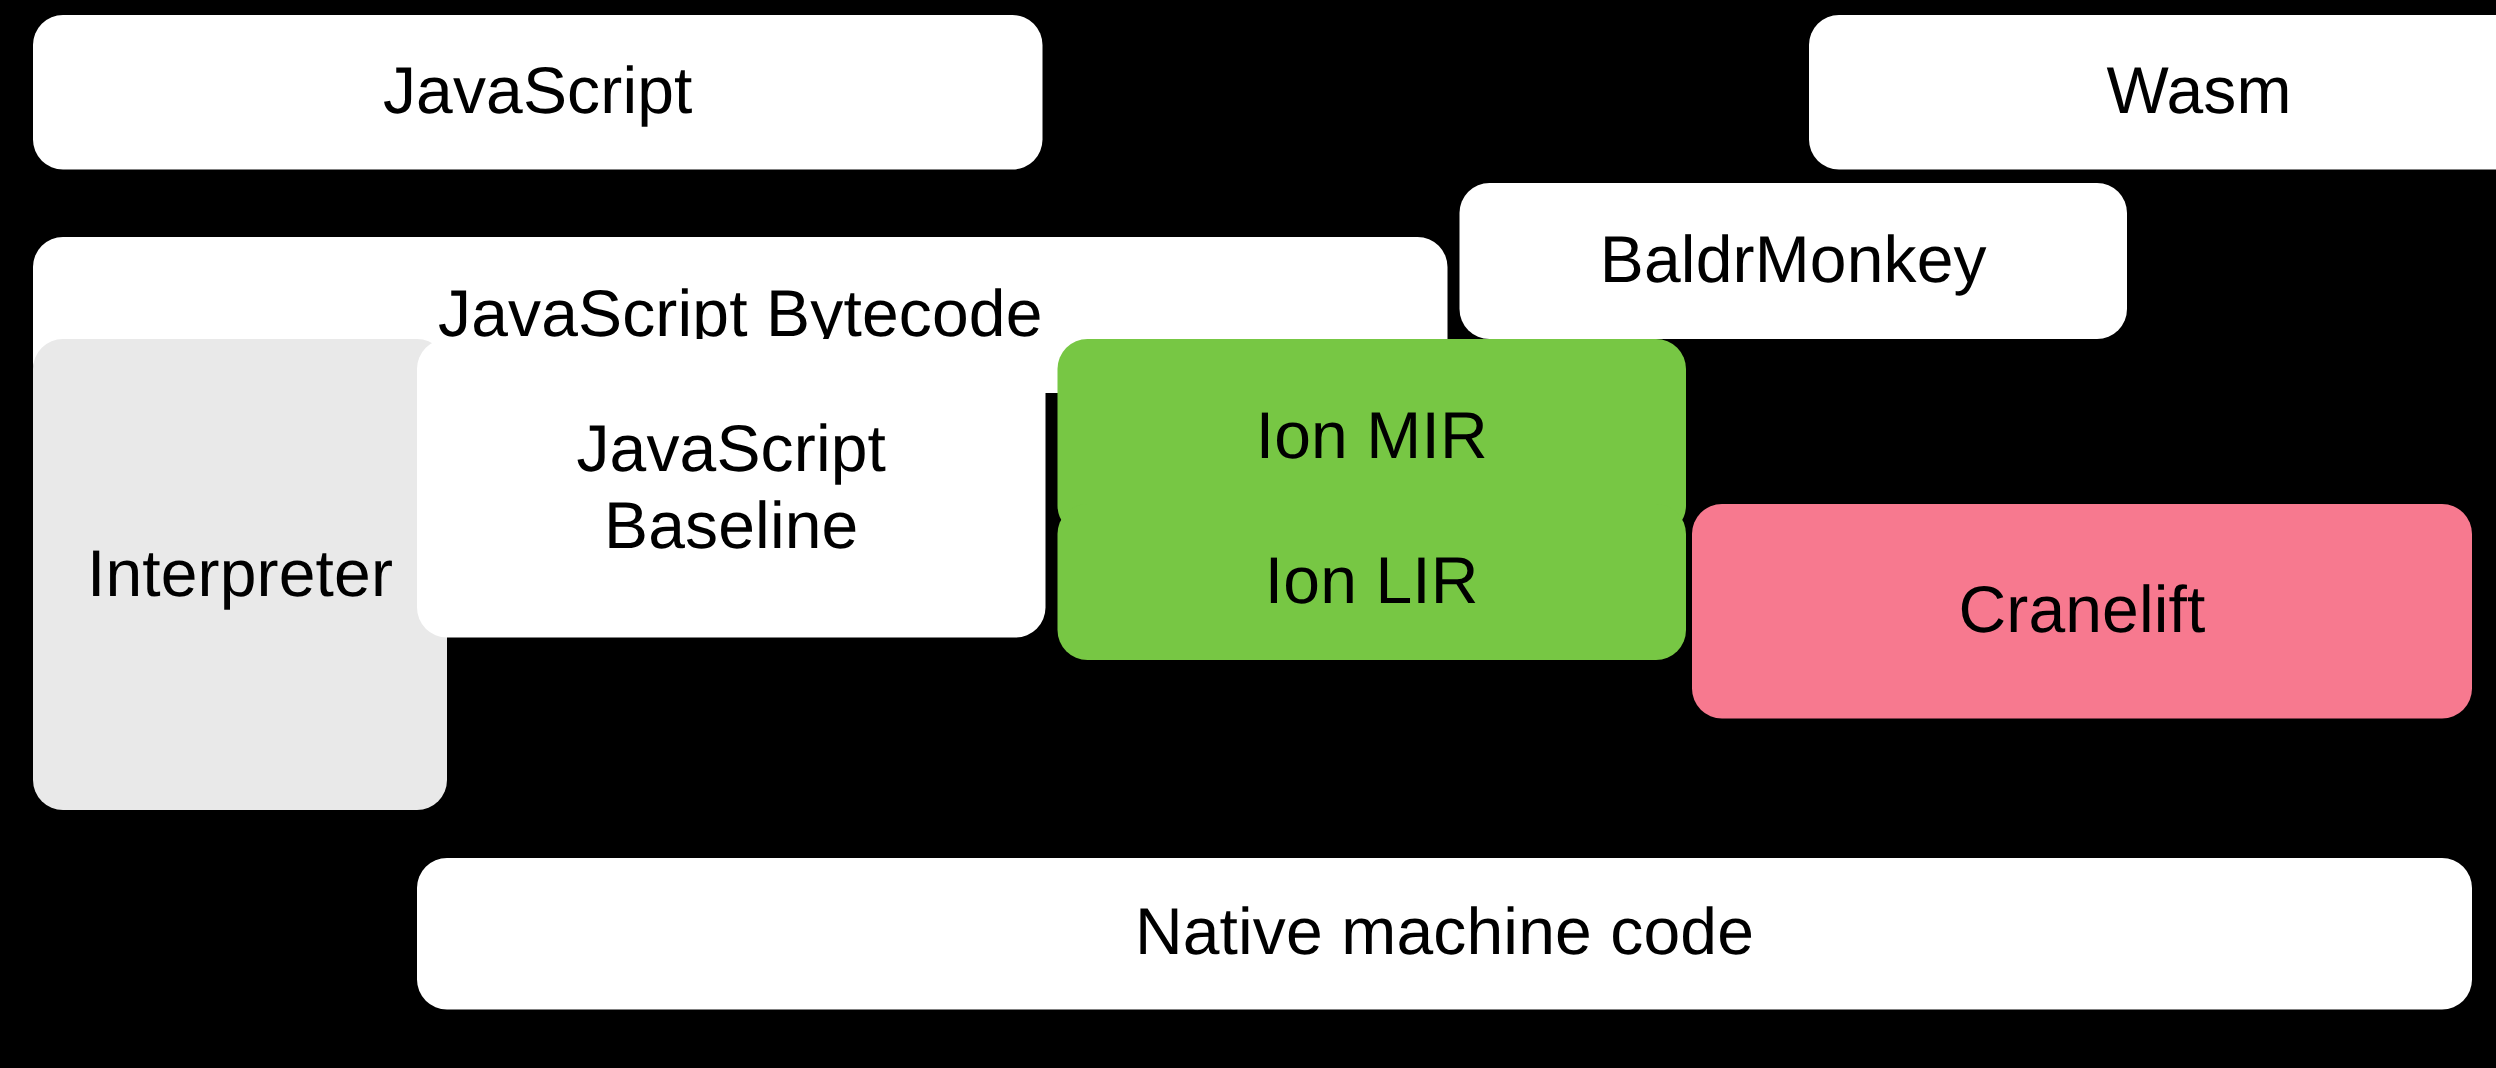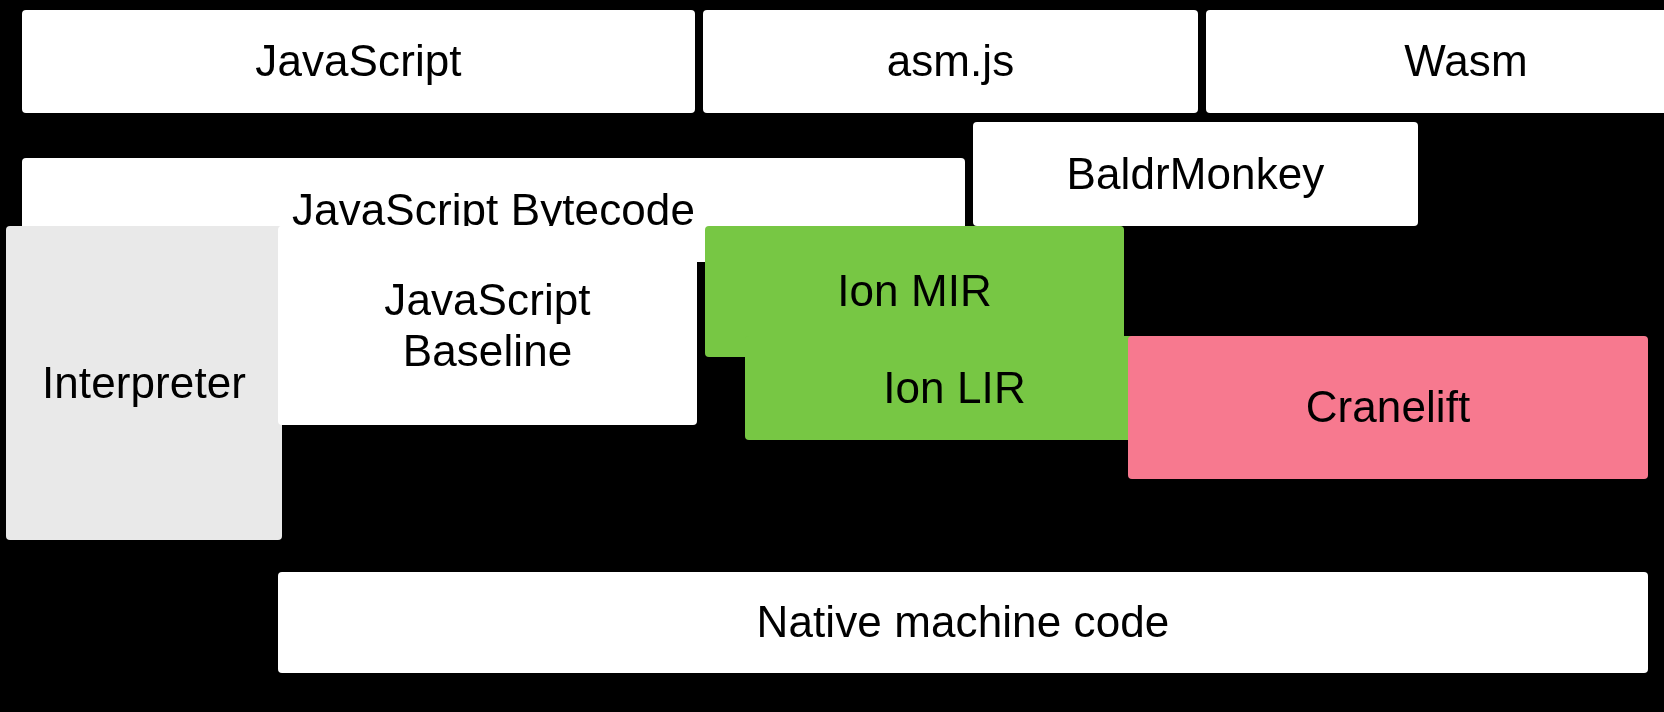--- a/index.html
+++ b/index.html
@@ -17,44 +17,43 @@
     background: #000000;
     overflow: hidden;
   }
   .node {
     position: absolute;
     box-sizing: border-box;
     display: flex;
     align-items: center;
     justify-content: center;
     text-align: center;
-    border-radius: 4px;
+    border-radius: 20px;
     color: #000000;
     font-size: 44px;
     line-height: 1.14;
     font-weight: 400;
     letter-spacing: 0.1px;
     white-space: pre-line;
     padding: 2px 10px;
     user-select: none;
   }
   .fill-white { background: #ffffff; }
   .fill-gray  { background: #e9e9e9; }
   .fill-green { background: #77c744; }
   .fill-pink  { background: #f7798f; }
 </style>
 </head>
 <body>
 
 <div id="diagram" style="width: 1664px; height: 712px; background: rgb(0, 0, 0);">
     <div class="node fill-white" style="left: 22px; top: 10px; width: 673px; height: 103px; background: rgb(255, 255, 255);"><span>JavaScript</span></div>
-    <div class="node fill-white" style="left: 703px; top: 10px; width: 495px; height: 103px; background: rgb(255, 255, 255);"><span>asm.js</span></div>
     <div class="node fill-white" style="left: 1206px; top: 10px; width: 520px; height: 103px; background: rgb(255, 255, 255);"><span>Wasm</span></div>
     <div class="node fill-white" style="left: 22px; top: 122px; width: 943px; height: 104px; background: rgb(255, 255, 255); margin-top: 36px;"><span>JavaScript Bytecode</span></div>
     <div class="node fill-white" style="left: 973px; top: 122px; width: 445px; height: 104px; background: rgb(255, 255, 255);"><span>BaldrMonkey</span></div>
-    <div class="node fill-gray" style="left: 6px; top: 226px; width: 276px; height: 314px; background: rgb(233, 233, 233);"><span>Interpreter</span></div>
+    <div class="node fill-gray" style="left: 22px; top: 226px; width: 276px; height: 314px; background: rgb(233, 233, 233);"><span>Interpreter</span></div>
     <div class="node fill-white" style="left: 278px; top: 226px; width: 419px; height: 199px; background: rgb(255, 255, 255);"><span>JavaScript
 Baseline</span></div>
     <div class="node fill-green" style="left: 705px; top: 226px; width: 419px; height: 131px; background: rgb(119, 199, 68);"><span>Ion MIR</span></div>
-    <div class="node fill-green" style="left: 705px; top: 336px; width: 419px; height: 104px; background: rgb(119, 199, 68); margin-left: 40px;"><span>Ion LIR</span></div>
+    <div class="node fill-green" style="left: 705px; top: 336px; width: 419px; height: 104px; background: rgb(119, 199, 68);"><span>Ion LIR</span></div>
     <div class="node fill-pink" style="left: 1128px; top: 336px; width: 520px; height: 143px; background: rgb(247, 121, 143);"><span>Cranelift</span></div>
     <div class="node fill-white" style="left: 278px; top: 572px; width: 1370px; height: 101px; background: rgb(255, 255, 255);"><span>Native machine code</span></div>
   </div>
 
 </body></html>

